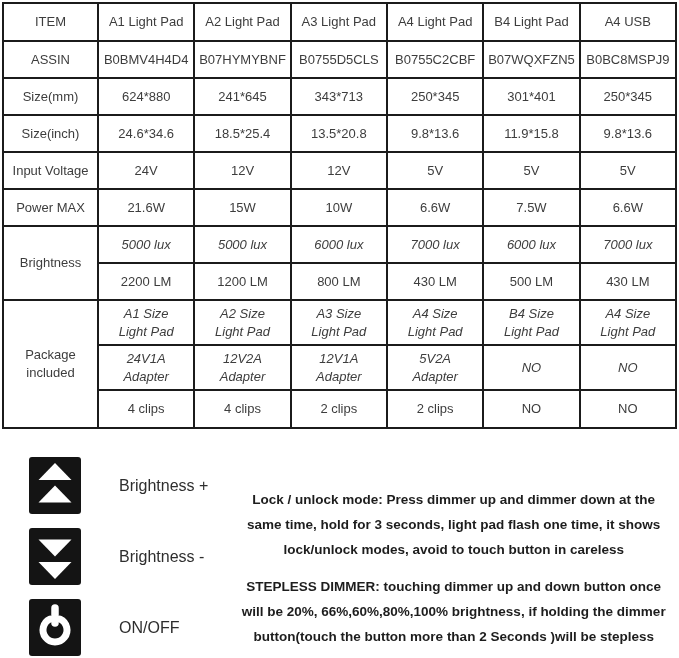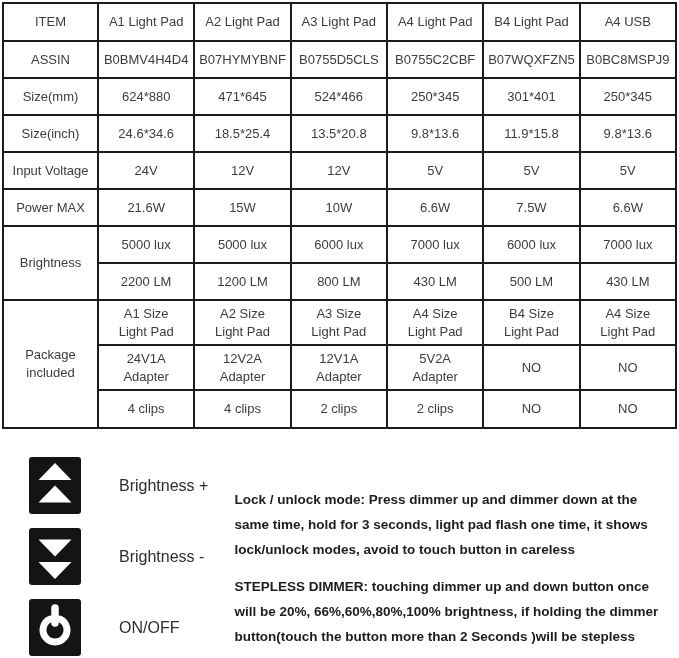--- a/index.html
+++ b/index.html
@@ -25,21 +25,21 @@
     text-align: center;
     vertical-align: middle;
     padding: 2px 3px;
     line-height: 1.35;
   }
   tr.h38 { height: 38px; }
   tr.h37 { height: 37px; }
   tr.h45 { height: 45px; }
   .prewrap { white-space: pre-line; }
   
-  td.sub-b { border-bottom-width: 1px; }
+  td.sub-b { border-bottom-width: 1px; font-style: italic; }
   td.sub-t { border-top-width: 1px; }
 
   
   .bottom {
     display: flex;
     margin-top: 28px;
     padding-left: 27px;
   }
   .controls {
     flex: 0 0 175px;
@@ -57,21 +57,21 @@
   }
   .notes {
     flex: 1;
     margin-top: 31px;
     padding-right: 4px;
     font-size: 13.5px;
     font-weight: bold;
     color: #1d1d1d;
     line-height: 1.85;
   }
-  .notes p { margin: 0 0 12px 0; }
+  .notes p { margin: 0 0 12px 0; text-align: center; }
 </style>
 </head>
 <body>
 
 <div class="page">
 
   <table class="spec">
     <colgroup>
       <col style="width:95px">
       <col>
@@ -98,22 +98,22 @@
         <td>B07HYMYBNF</td>
         <td>B0755D5CLS</td>
         <td>B0755C2CBF</td>
         <td>B07WQXFZN5</td>
         <td>B0BC8MSPJ9</td>
       </tr>
 
       <tr class="h37">
         <td>Size(mm)</td>
         <td>624*880</td>
-        <td>471*645</td>
-        <td>524*466</td>
+        <td>241*645</td>
+        <td>343*713</td>
         <td>250*345</td>
         <td>301*401</td>
         <td>250*345</td>
       </tr>
 
       <tr class="h37">
         <td>Size(inch)</td>
         <td>24.6*34.6</td>
         <td>18.5*25.4</td>
         <td>13.5*20.8</td>

